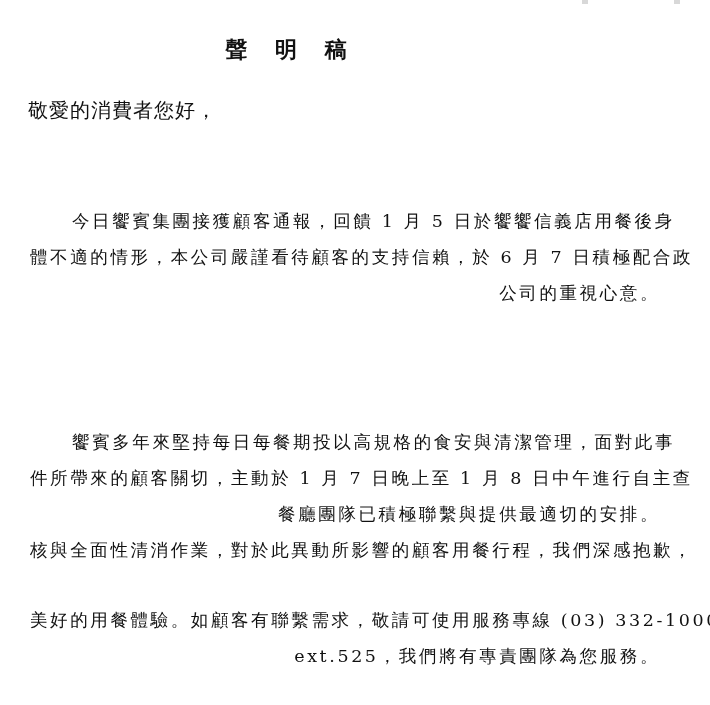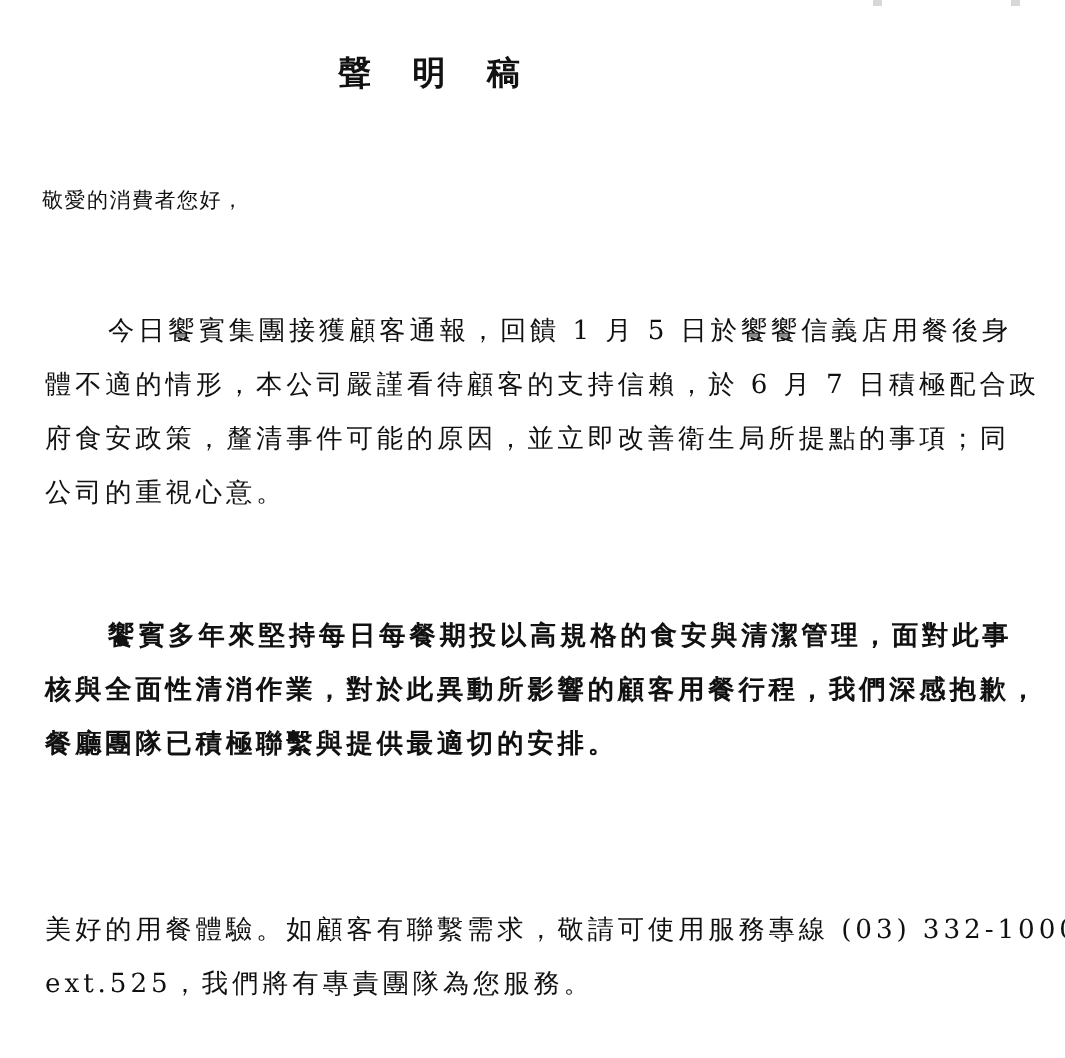--- a/index.html
+++ b/index.html
@@ -35,66 +35,67 @@
       left: 0;
       width: 582px;
       text-align: center;
       font-size: 22px;
       font-weight: bold;
       letter-spacing: 10px;
       line-height: 30px;
     }
     .greeting {
       position: absolute;
-      top: 120px;
+      top: 96px;
       left: 28px;
-      font-size: 14px;
+      font-size: 20px;
       line-height: 28px;
       letter-spacing: 1px;
     }
     .para {
       position: absolute;
       left: 30px;
       width: 630px;
       font-size: 17.5px;
       line-height: 36px;
       letter-spacing: 2.6px;
+      text-align: right;
     }
     .para .line {
       display: block;
       white-space: nowrap;
     }
     .para .line.indent {
       padding-left: 42px;
     }
     .p1 { top: 203px; }
-    .p2 { top: 406px; font-weight: bold; }
+    .p2 { top: 424px; }
     .p3 { top: 602px; }
   </style>
 </head>
 <body>
 
 <div class="page">
   <div class="corner-mark" style="left:582px;"></div>
   <div class="corner-mark" style="left:674px;"></div>
 
   <div class="title">聲 明 稿</div>
 
   <div class="greeting">敬愛的消費者您好，</div>
 
   <div class="para p1">
     <span class="line indent">今日饗賓集團接獲顧客通報，回饋 1 月 5 日於饗饗信義店用餐後身</span>
     <span class="line">體不適的情形，本公司嚴謹看待顧客的支持信賴，於 6 月 7 日積極配合政</span>
-    <span class="line">府食安政策，釐清事件可能的原因，並立即改善衛生局所提點的事項；同</span>
     <span class="line">公司的重視心意。</span>
   </div>
 
   <div class="para p2">
     <span class="line indent">饗賓多年來堅持每日每餐期投以高規格的食安與清潔管理，面對此事</span>
+    <span class="line">件所帶來的顧客關切，主動於 1 月 7 日晚上至 1 月 8 日中午進行自主查</span>
+    <span class="line">餐廳團隊已積極聯繫與提供最適切的安排。</span>
     <span class="line">核與全面性清消作業，對於此異動所影響的顧客用餐行程，我們深感抱歉，</span>
-    <span class="line">餐廳團隊已積極聯繫與提供最適切的安排。</span>
   </div>
 
   <div class="para p3">
     <span class="line">美好的用餐體驗。如顧客有聯繫需求，敬請可使用服務專線 (03) 332-1000</span>
     <span class="line">ext.525，我們將有專責團隊為您服務。</span>
   </div>
 </div>
 
 </body></html>

